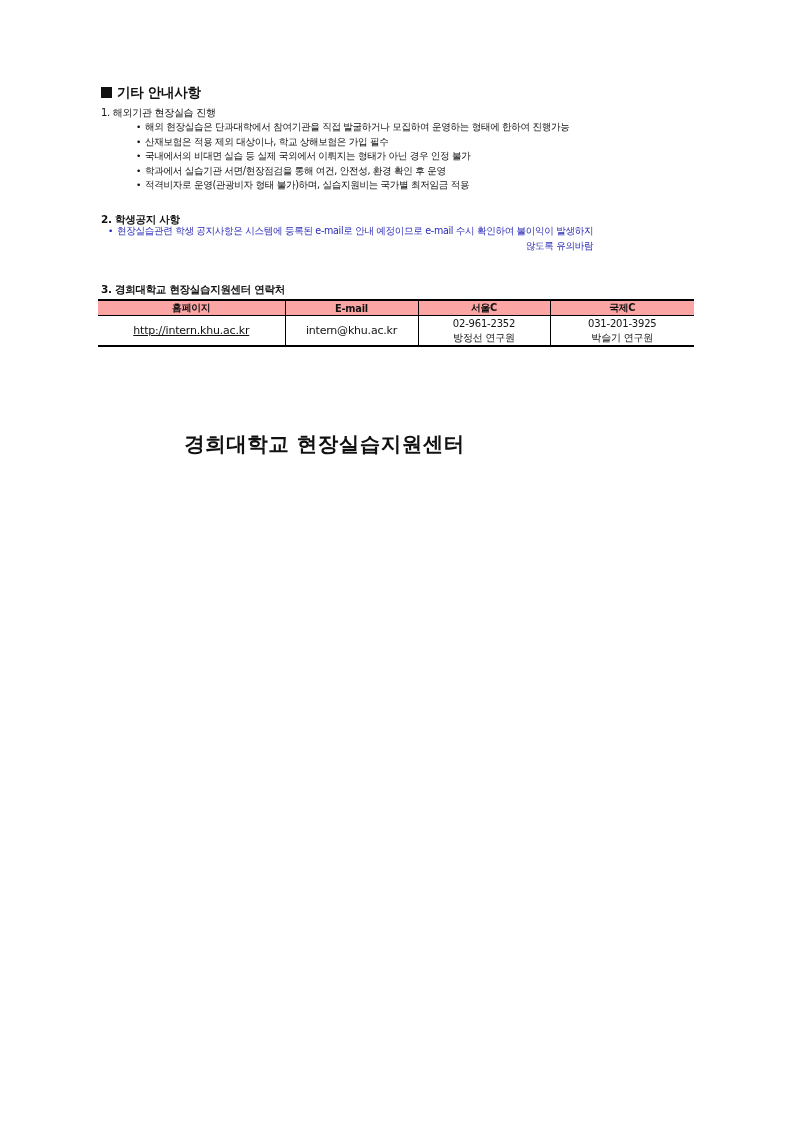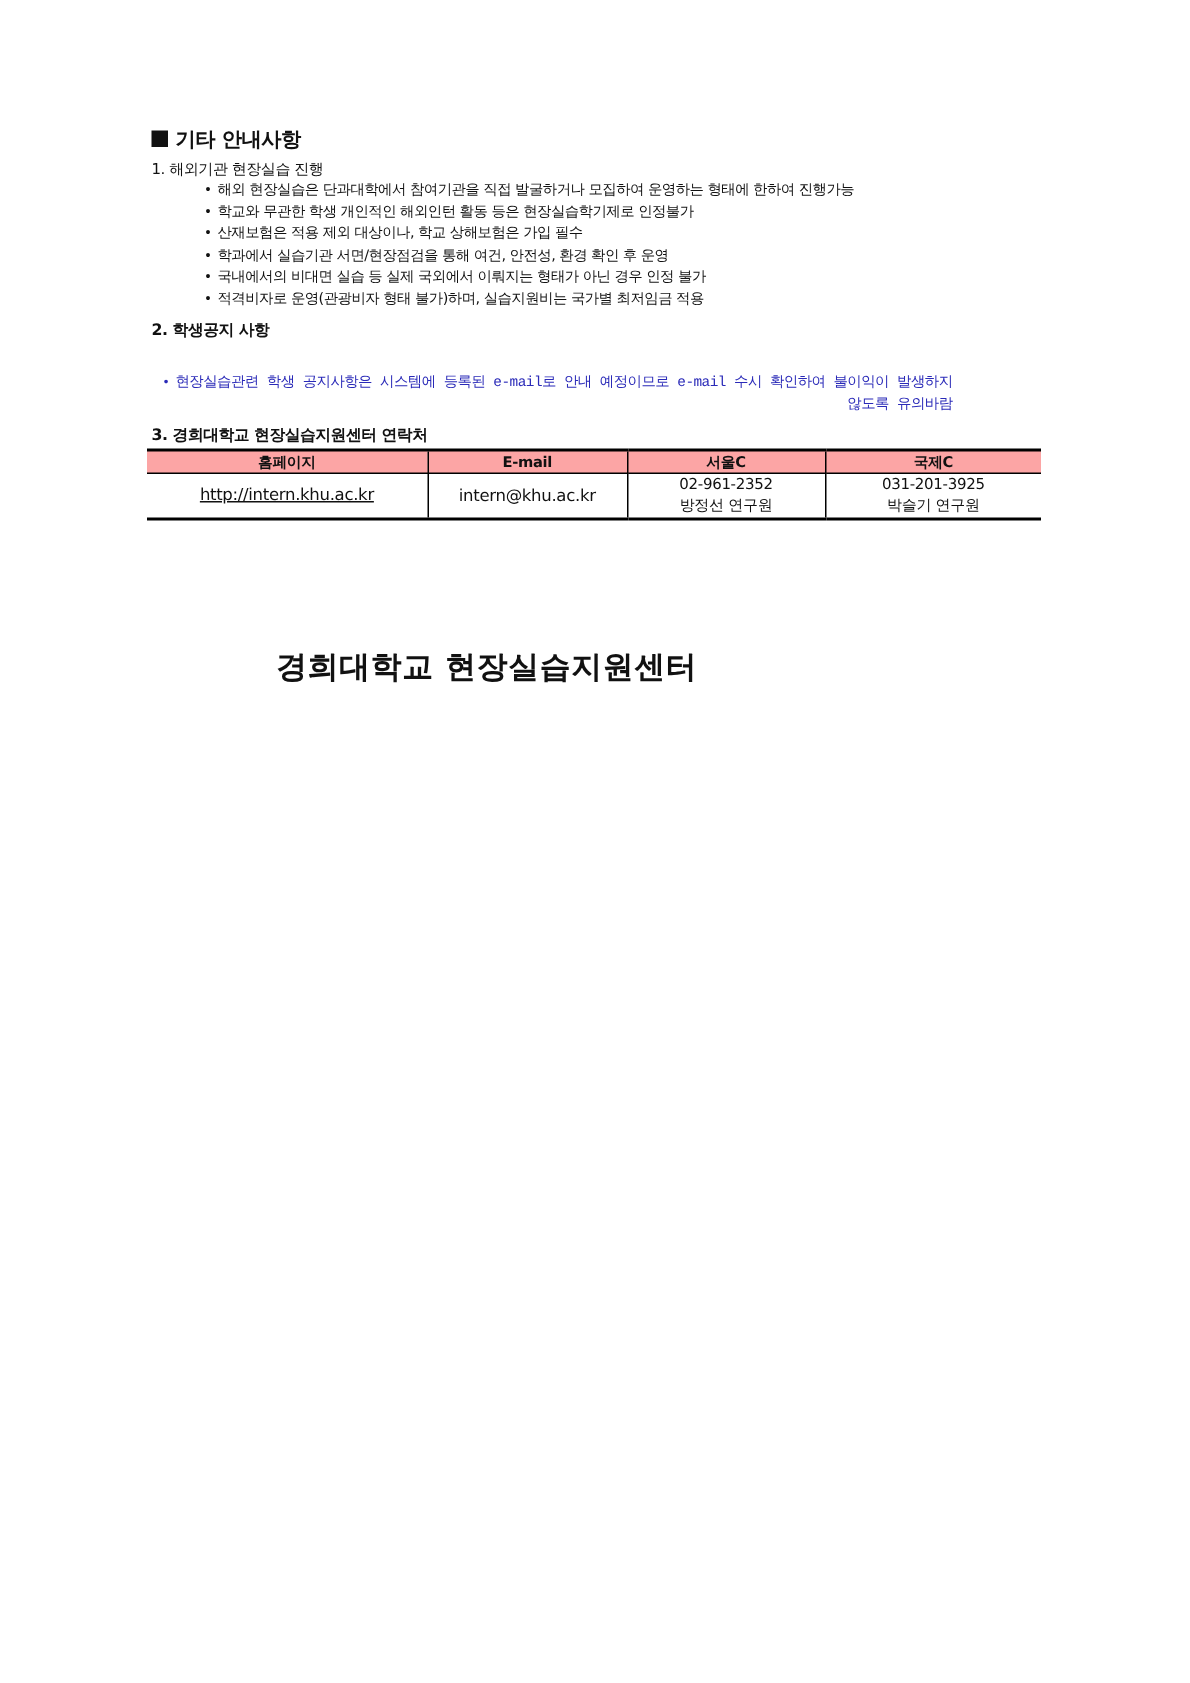--- a/index.html
+++ b/index.html
@@ -131,30 +131,29 @@
 <div class="page">
 
   <div class="section-title">
     <span class="square"></span><span>기타 안내사항</span>
   </div>
 
   <div class="sub-heading" style="top:106px;">1. 해외기관 현장실습 진행</div>
 
   <ul class="bullet-list" style="top:120px;margin-left:28px;">
     <li><span class="dot">•</span><span>해외 현장실습은 단과대학에서 참여기관을 직접 발굴하거나 모집하여 운영하는 형태에 한하여 진행가능</span></li>
-    <li><span class="dot">•</span><span>학교와 무관한 학생 개인적인 해외인턴 활동 등은 현장실습학기제로 인정불가</span></li>
     <li><span class="dot">•</span><span>산재보험은 적용 제외 대상이나, 학교 상해보험은 가입 필수</span></li>
+    <li><span class="dot">•</span><span>국내에서의 비대면 실습 등 실제 국외에서 이뤄지는 형태가 아닌 경우 인정 불가</span></li>
     <li><span class="dot">•</span><span>학과에서 실습기관 서면/현장점검을 통해 여건, 안전성, 환경 확인 후 운영</span></li>
-    <li><span class="dot">•</span><span>국내에서의 비대면 실습 등 실제 국외에서 이뤄지는 형태가 아닌 경우 인정 불가</span></li>
     <li><span class="dot">•</span><span>적격비자로 운영(관광비자 형태 불가)하며, 실습지원비는 국가별 최저임금 적용</span></li>
   </ul>
 
   <div class="sub-heading bold" style="top:213px;">2. 학생공지 사항</div>
 
-  <ul class="bullet-list blue" style="top:248px;font-family:Liberation Mono, monospace;">
+  <ul class="bullet-list blue" style="top:224px;">
     <li><span class="dot">•</span><span>현장실습관련 학생 공지사항은 시스템에 등록된 e-mail로 안내 예정이므로 e-mail 수시 확인하여 불이익이 발생하지</span></li>
     <li class="notice-cont"><span>않도록 유의바람</span></li>
   </ul>
 
   <div class="sub-heading bold" style="top:283px;">3. 경희대학교 현장실습지원센터 연락처</div>
 
   <table class="contact">
     <colgroup>
       <col style="width:187px">
       <col style="width:133px">

